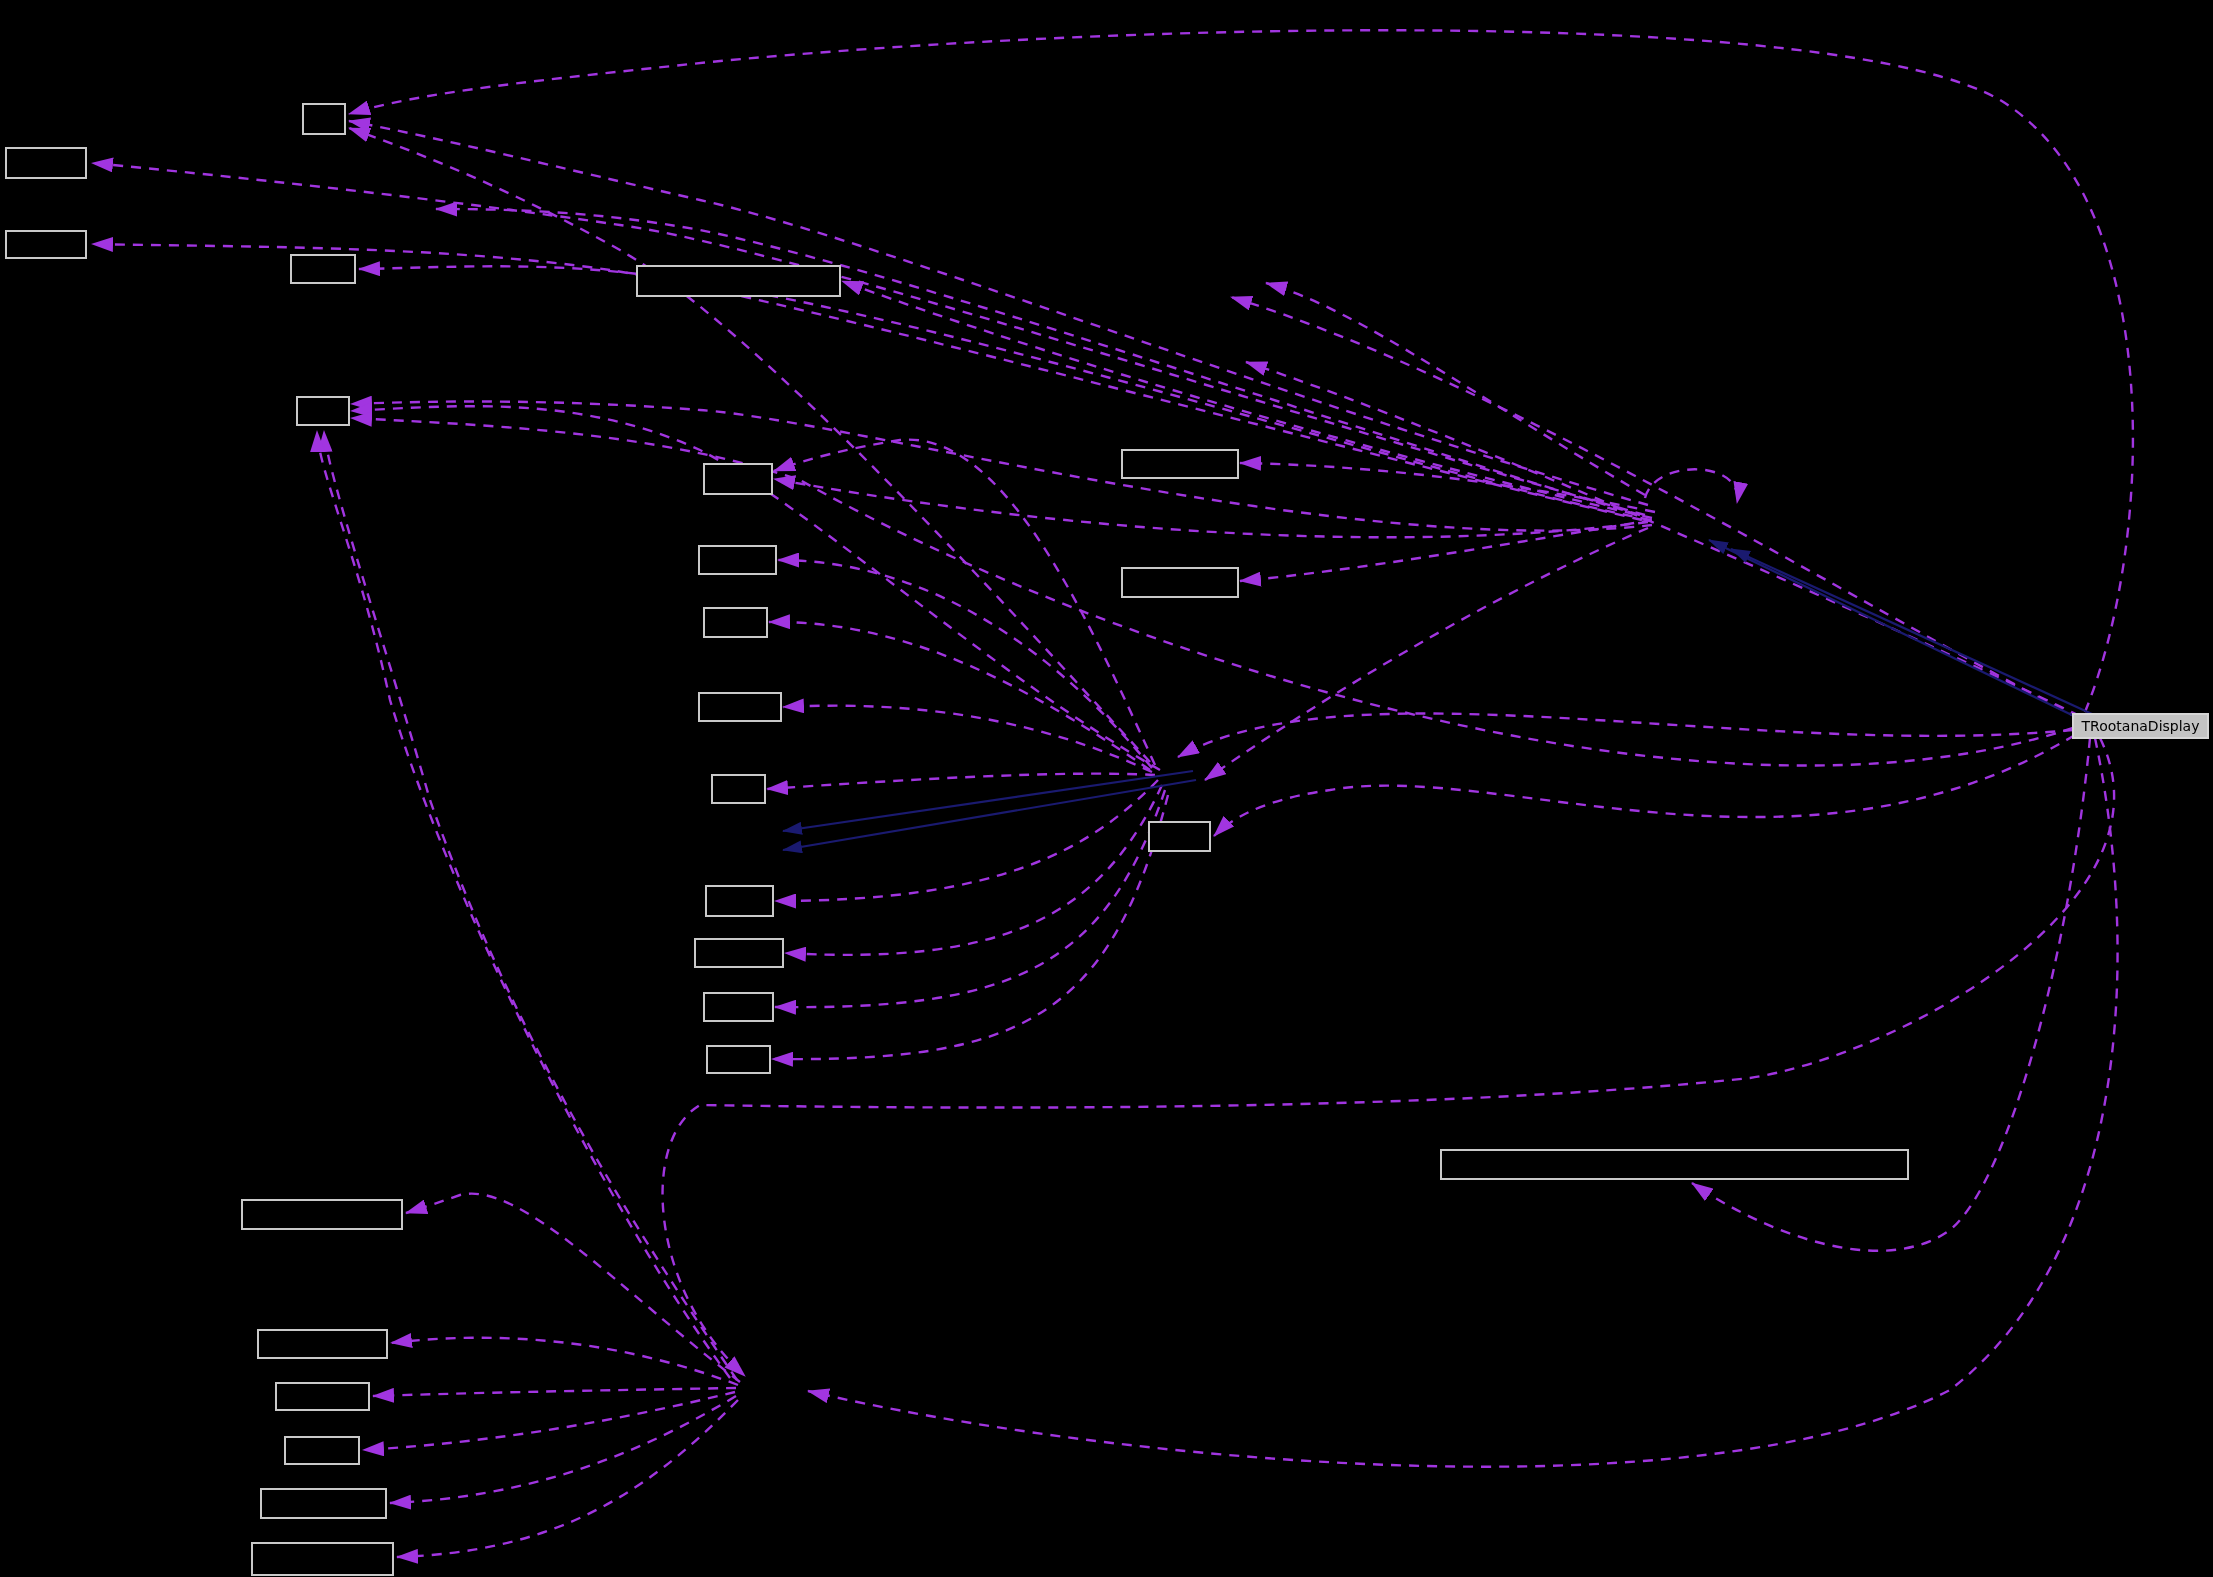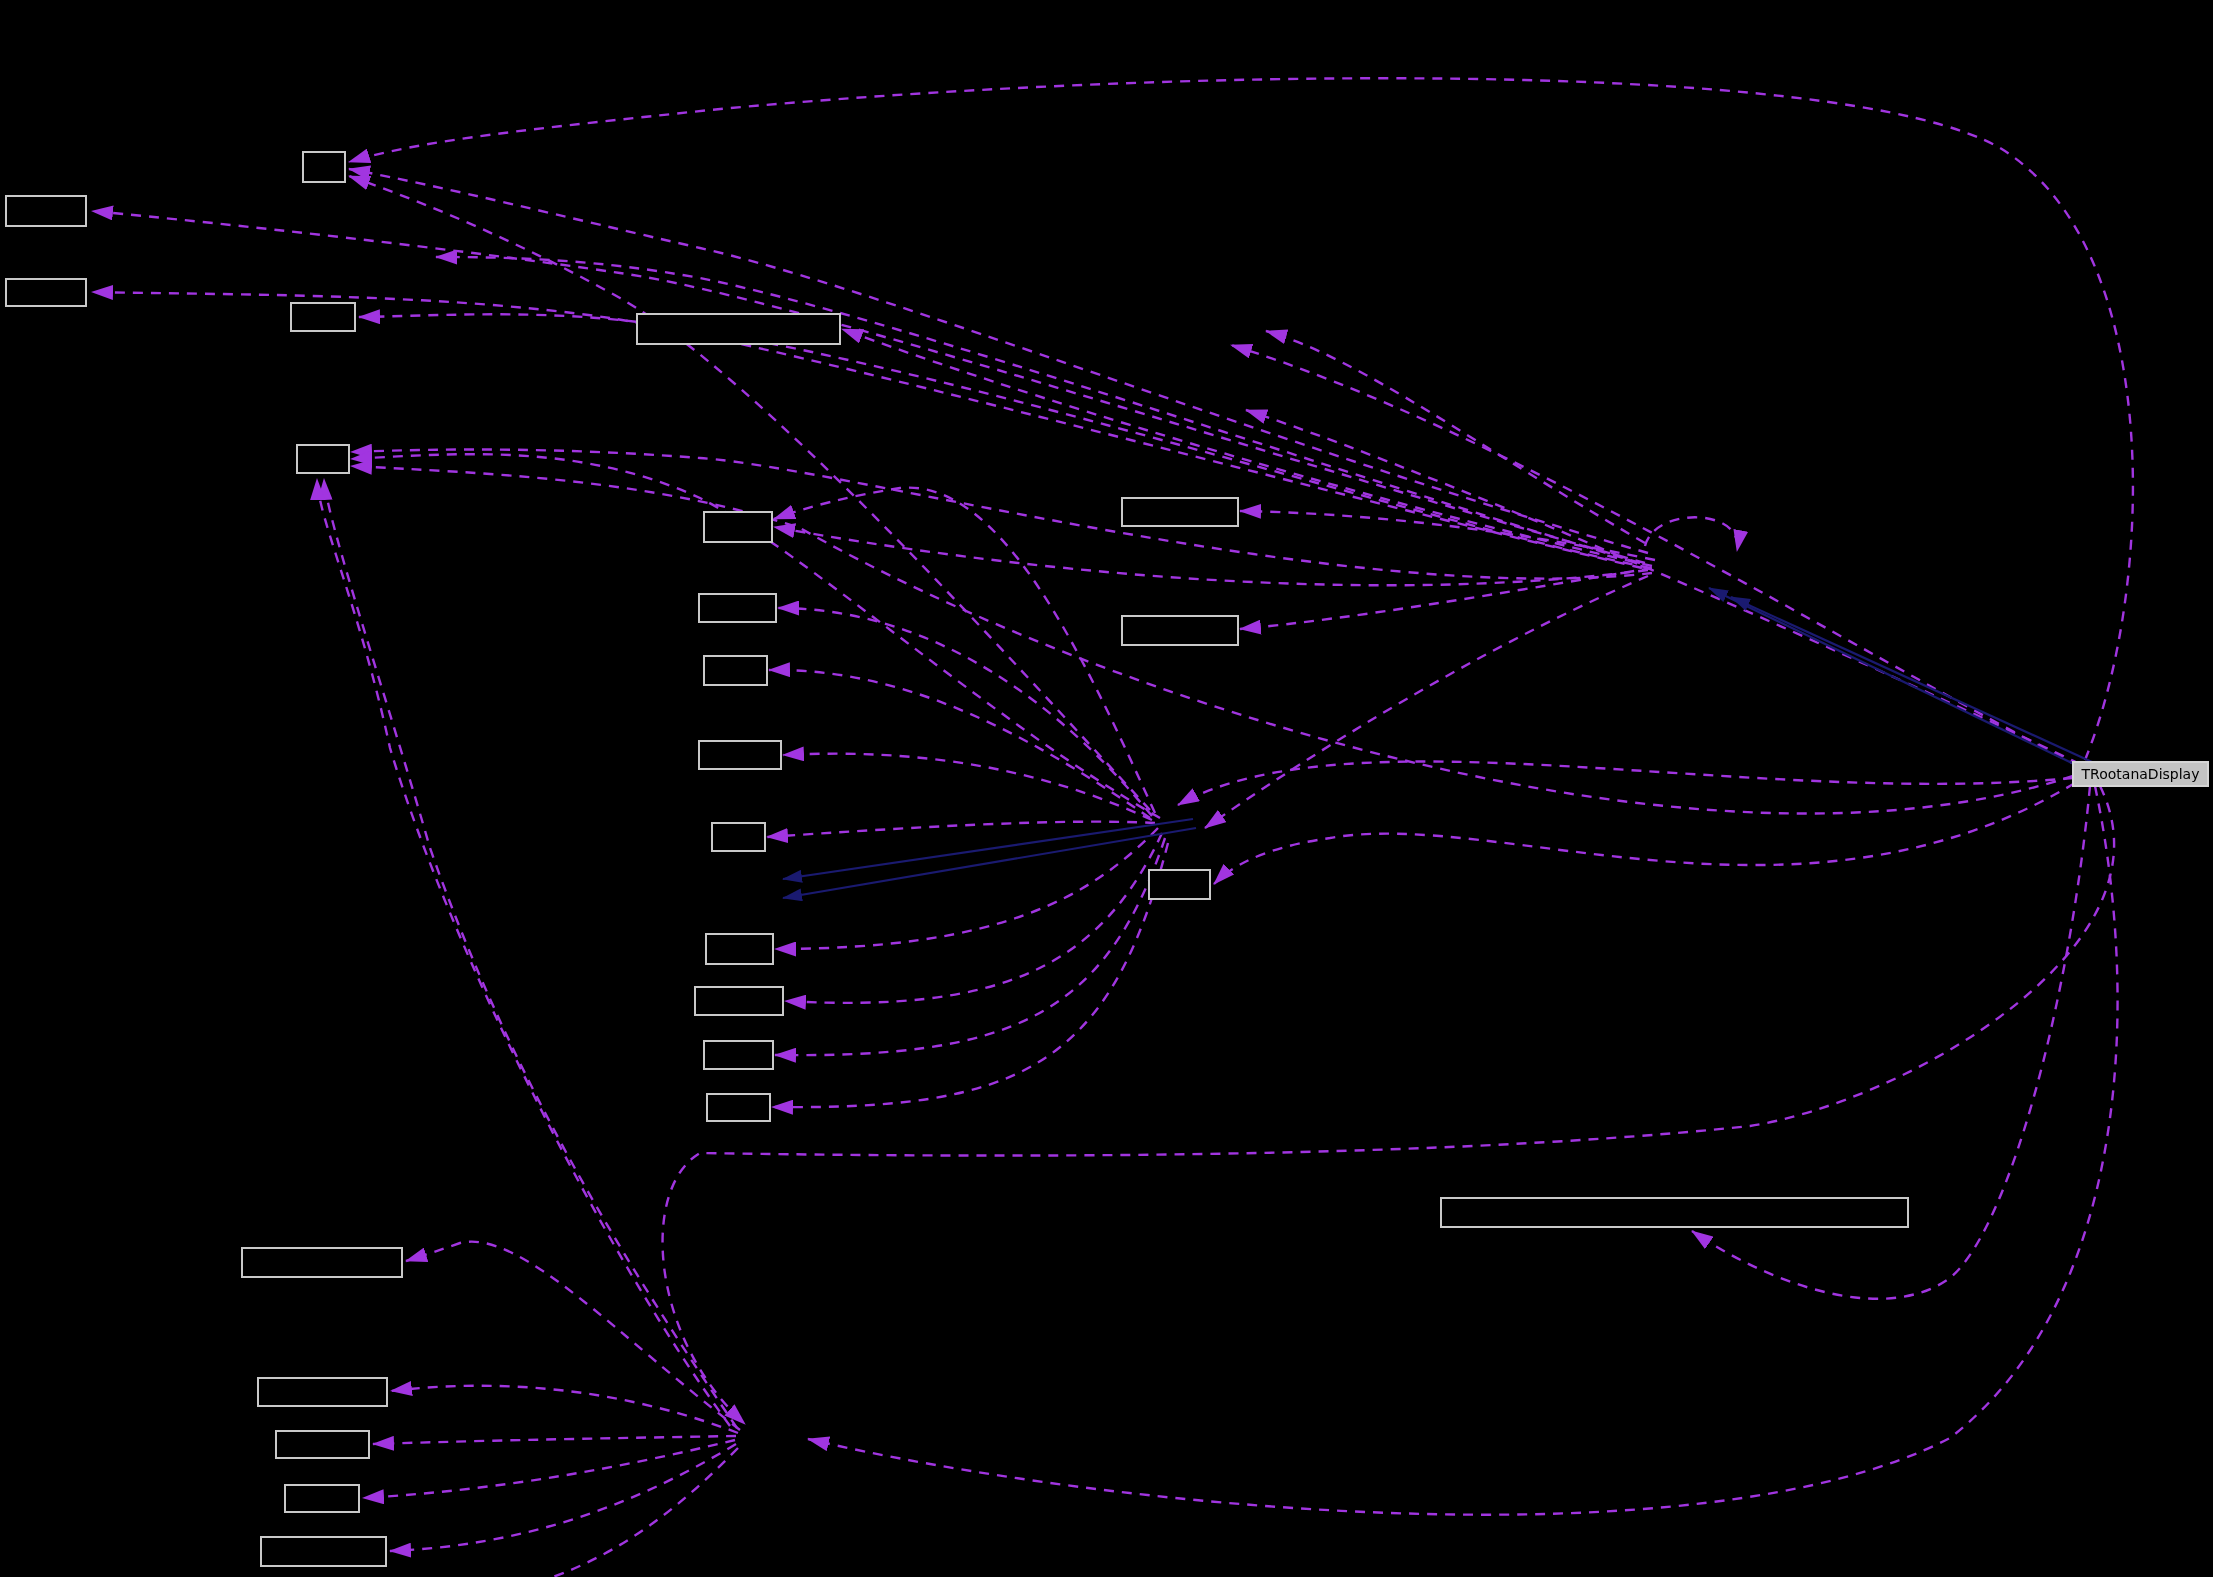--- a/index.html
+++ b/index.html
@@ -9,21 +9,20 @@
     width: 2213px;
     height: 1577px;
     overflow: hidden;
     font-family: "DejaVu Sans", "Liberation Sans", sans-serif;
   }
   #graph-root {
     position: relative;
     width: 2213px;
     height: 1304px;
     background: #000000;
-    margin-top: 48px;
   }
   svg { display: block; }
   .node-label {
     font-family: "DejaVu Sans", "Liberation Sans", sans-serif;
     fill: #000000;
   }
 </style>
 </head>
 <body>
 

